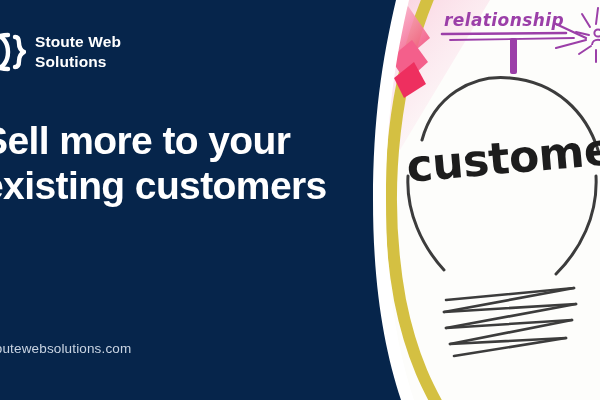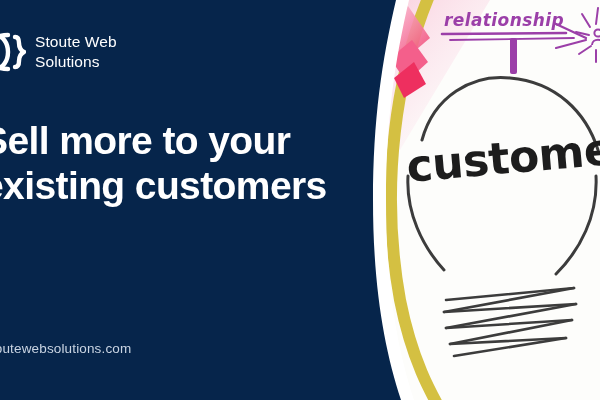--- a/index.html
+++ b/index.html
@@ -53,21 +53,21 @@
   }
   .logo-mark {
     width: 44px; height: 44px;
     flex: 0 0 44px;
     position: relative;
   }
   .logo-text {
     color: #ffffff;
     font-size: 15.5px;
     line-height: 1.30;
-    font-weight: 400;
+    font-weight: 700;
     letter-spacing: 0.1px;
     white-space: pre-line;
   }
 
   
   .headline {
     position: absolute;
     left: -18px; top: 118px;
     width: 440px;
     color: #ffffff;

